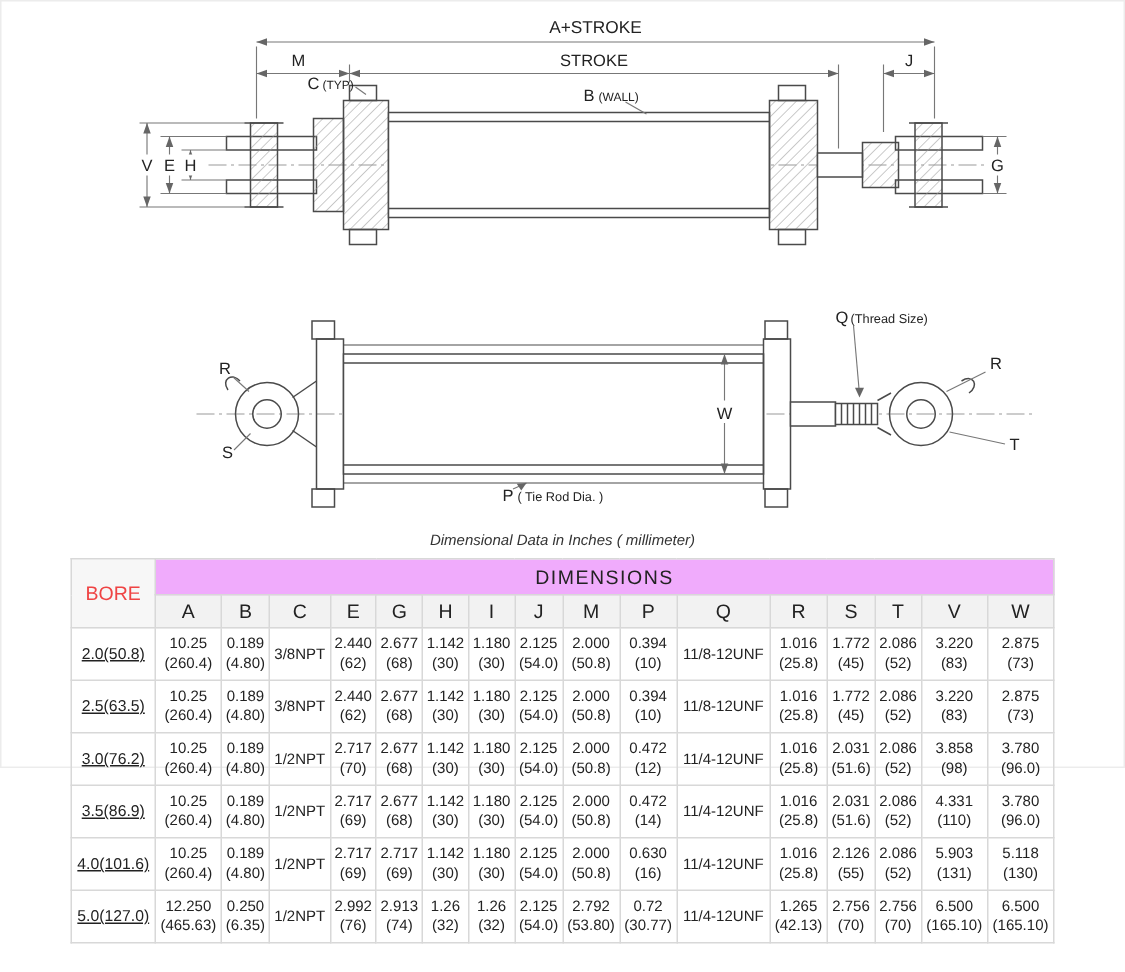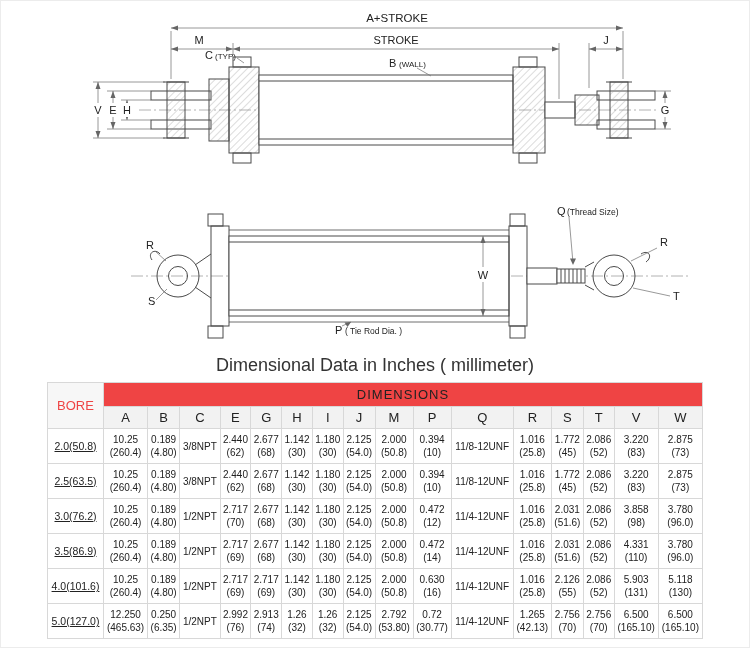--- a/index.html
+++ b/index.html
@@ -4,46 +4,47 @@
 <style>
   * { box-sizing: border-box; margin: 0; padding: 0; }
   html, body { background: #fff; }
   body {
     width: 750px; height: 648px;
     font-family: "Liberation Sans", sans-serif;
     color: #333;
     overflow: hidden;
   }
   .page {
-    width: 750px; height: 648px;
+    width: 750px; height: 512px;
     border: 1px solid #ececec;
     background: #fff;
     position: relative;
   }
   svg { display: block; }
   .drawing1 { margin-top: 2px; }
   .caption {
     text-align: center;
-    font-size: 18px;
+    font-size: 10px;
     color: #333;
     margin: 4px 0 6px 0;
+    font-style: italic;
   }
   table.dims {
     border-collapse: collapse;
     width: 656px;
     margin: 0 auto;
     text-align: center;
   }
   table.dims th, table.dims td {
     border: 1px solid #d8d8d8;
     text-align: center;
     vertical-align: middle;
   }
   th.dims-h {
-    background: #ef4444;
+    background: #f0abfc;
     font-size: 13px;
     font-weight: normal;
     letter-spacing: 1px;
     padding: 4px 2px;
     color: #222;
   }
   th.bore-h {
     background: #f7f7f7;
     font-size: 13px;
     font-weight: normal;

